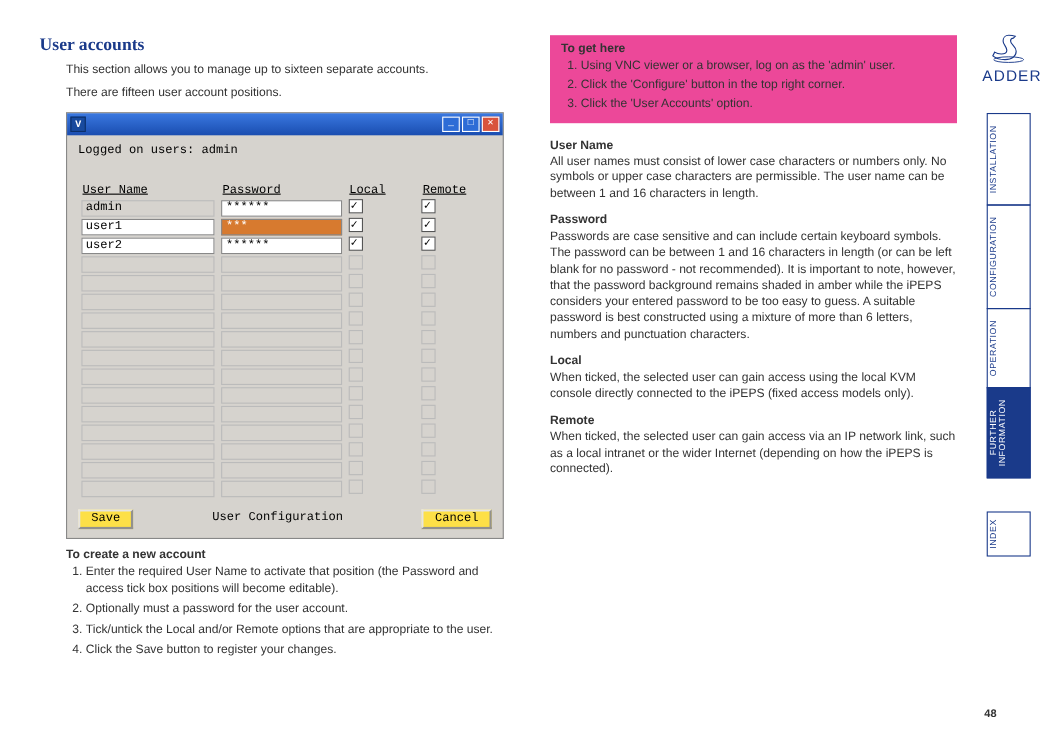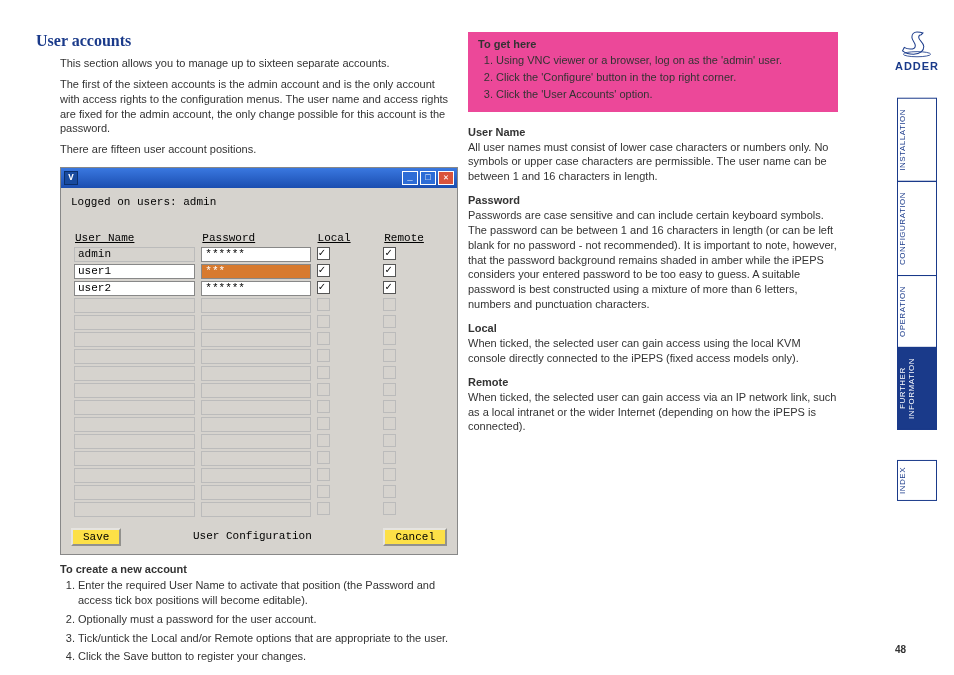--- a/index.html
+++ b/index.html
@@ -14,21 +14,21 @@
     overflow: hidden;
   }
   .page {
     display: flex;
     height: 100%;
   }
   .content {
     flex: 1;
     padding: 32px 10px 20px 36px;
     display: flex;
-    gap: 12px;
+    gap: 44px;
   }
   .col-left { width: 420px; }
   .col-right { width: 370px; }
 
   h1.title {
     font-family: Georgia, "Times New Roman", serif;
     color: #1a3a8a;
     font-weight: bold;
     font-size: 16px;
     margin-bottom: 6px;
@@ -122,21 +122,21 @@
   .field-block p { line-height: 1.35; }
 
   
   .sidebar {
     width: 74px; position: relative;
     padding-top: 30px;
     display:flex; flex-direction:column; align-items:center;
   }
   .logo { width: 48px; text-align:center; margin-bottom: 26px; }
   .logo svg { width: 34px; height: 28px; }
-  .logo-text { color:#1a3a8a; font-size:11px; letter-spacing:1px; font-weight:bold;}
+  .logo-text { color:#1a3a8a; font-size:14px; letter-spacing:1px; font-weight:normal;}
 
   .tabs { display:flex; flex-direction:column; gap:0; }
   .tab {
     border:1px solid #1a3a8a; width:40px; padding:6px 0;
     writing-mode: vertical-rl; transform: rotate(180deg);
     text-align:center; font-size:8px; letter-spacing:0.5px;
     color:#1a3a8a; margin-bottom:-1px; cursor:pointer;
     font-family: Arial, sans-serif;
   }
   .tab.tall { padding:10px 0; }
@@ -151,21 +151,20 @@
 </head>
 <body>
 
 <div class="page">
   <div class="content">
 
     <div class="col-left">
       <h1 class="title">User accounts</h1>
       <div class="intro">
         <p>This section allows you to manage up to sixteen separate accounts.</p>
-        <p>The first of the sixteen accounts is the admin account and is the only account with access rights to the configuration menus. The user name and access rights are fixed for the admin account, the only change possible for this account is the password.</p>
         <p>There are fifteen user account positions.</p>
       </div>
 
       <div class="screenshot">
         <div class="titlebar">
           <span class="tb-icon">V</span>
           <span class="tb-btn tb-min">_</span>
           <span class="tb-btn tb-max">□</span>
           <span class="tb-btn tb-close">✕</span>
         </div>

